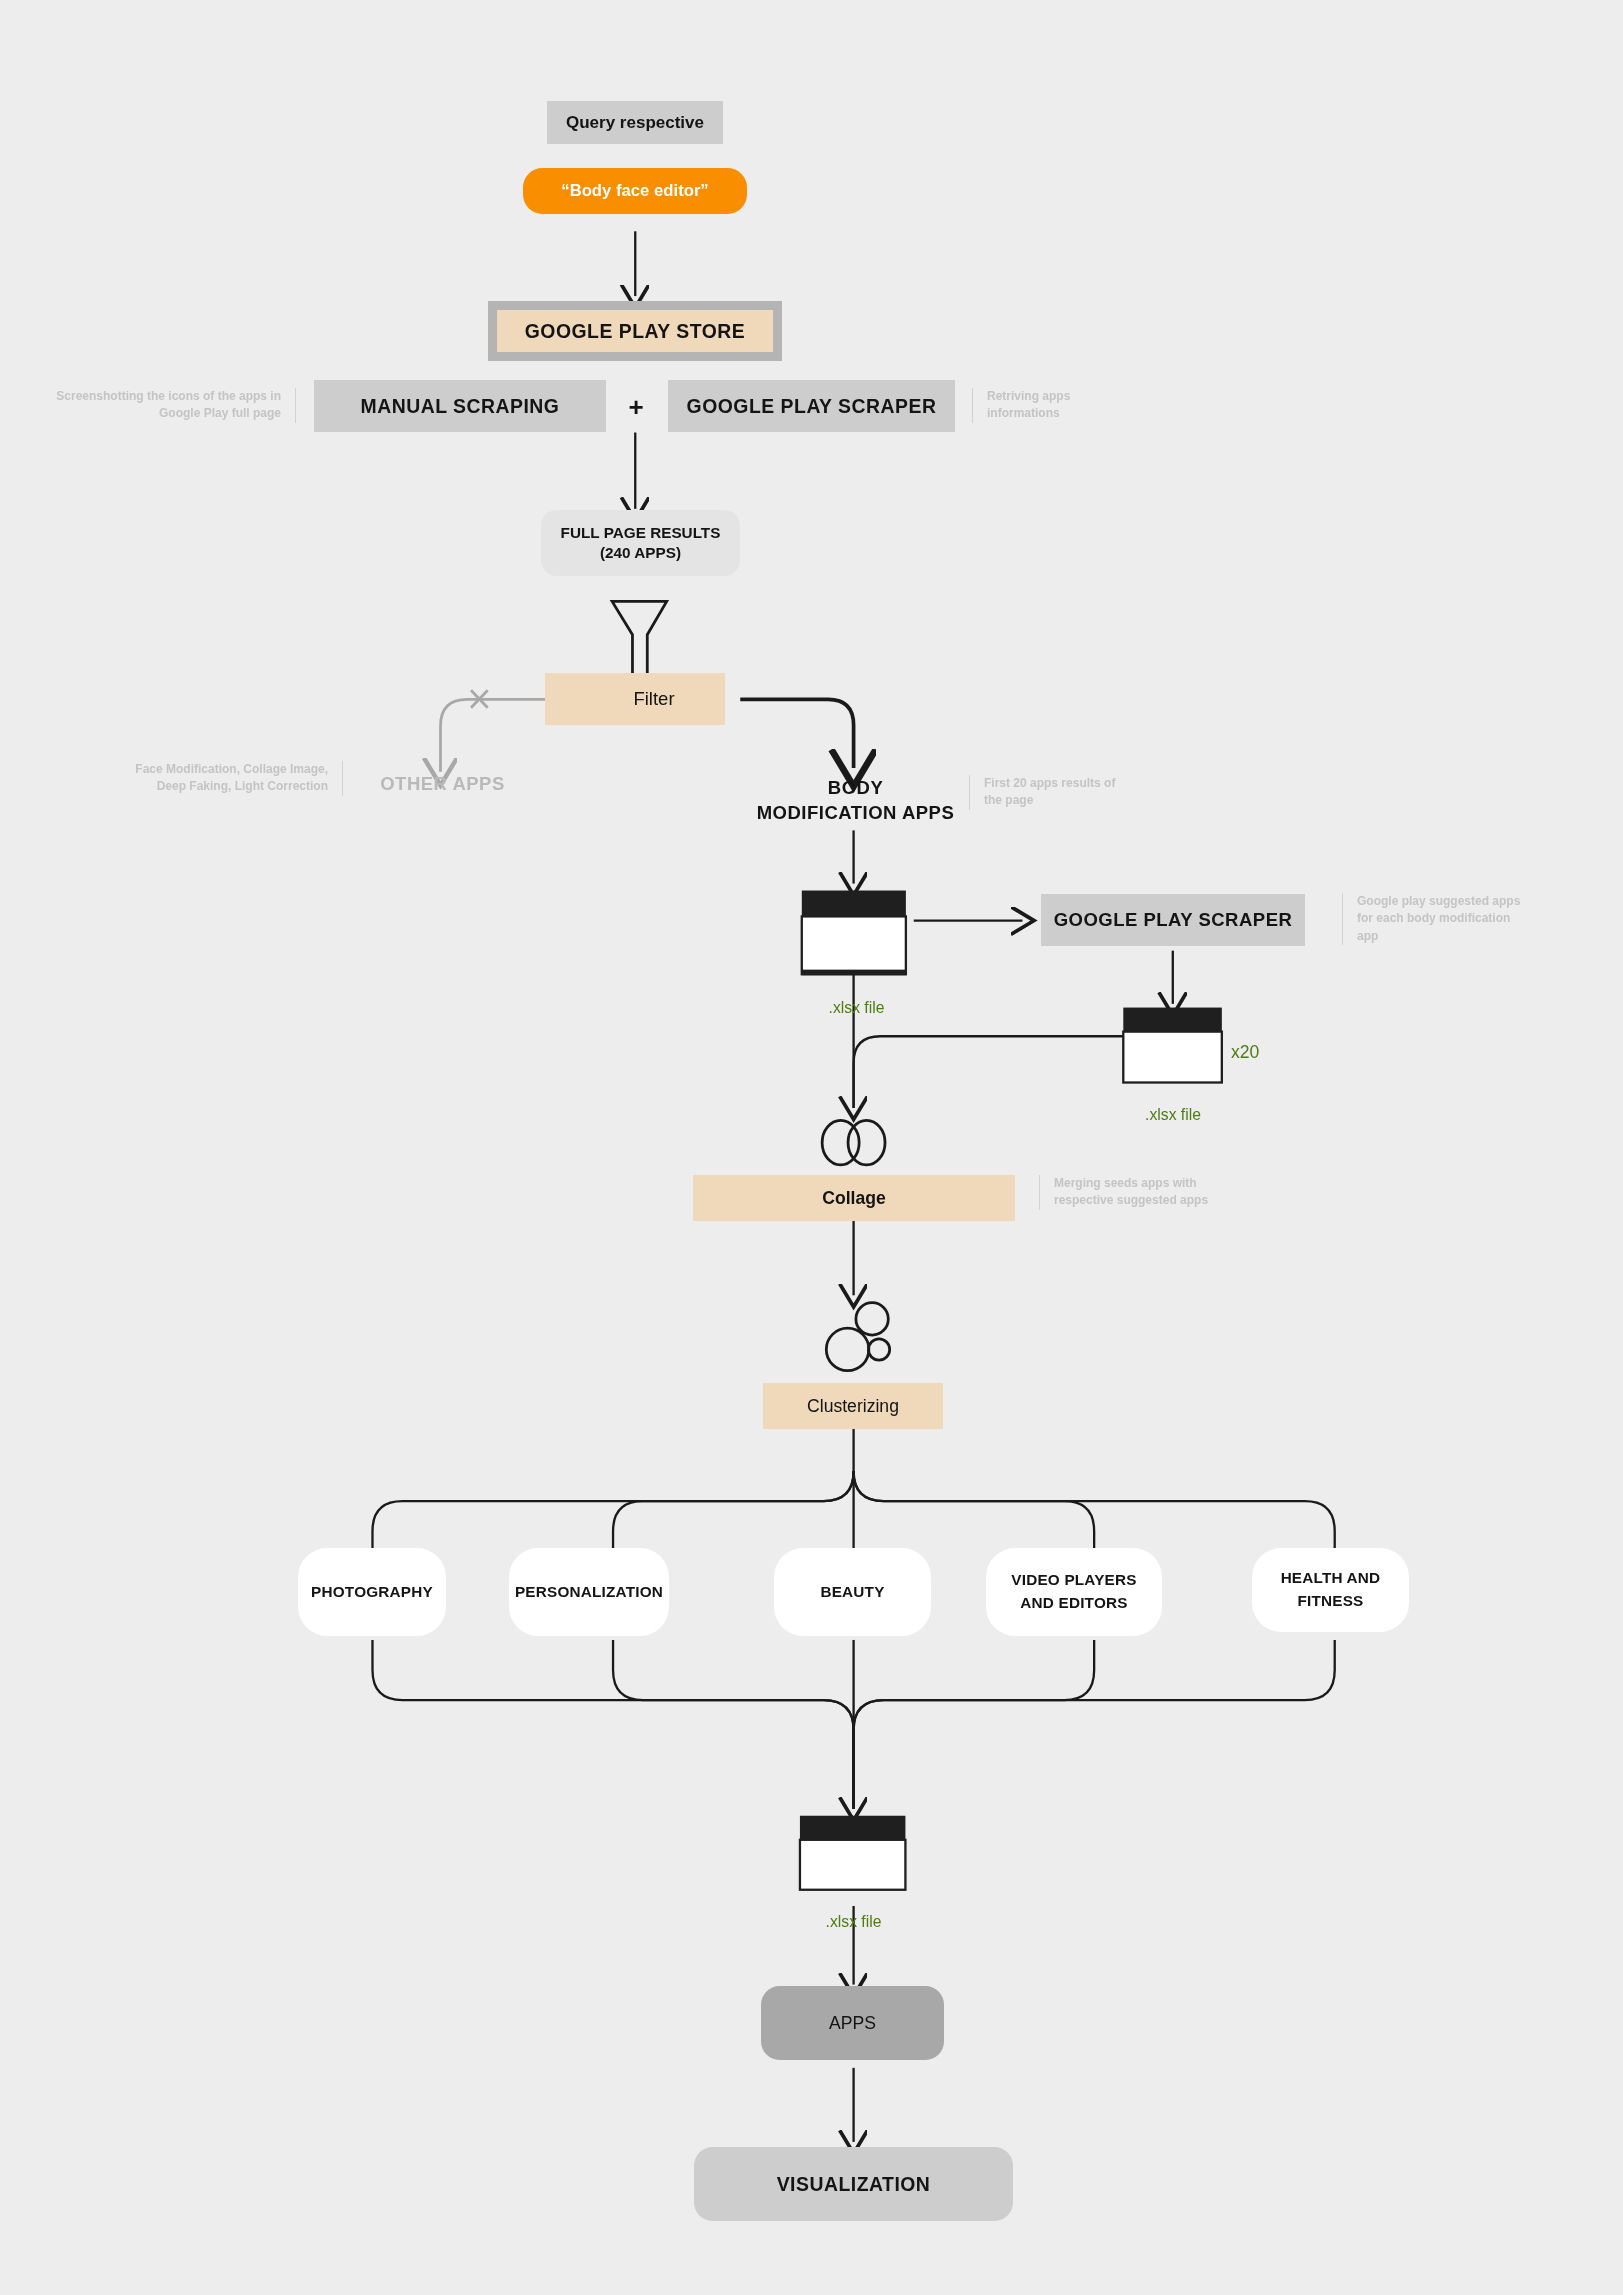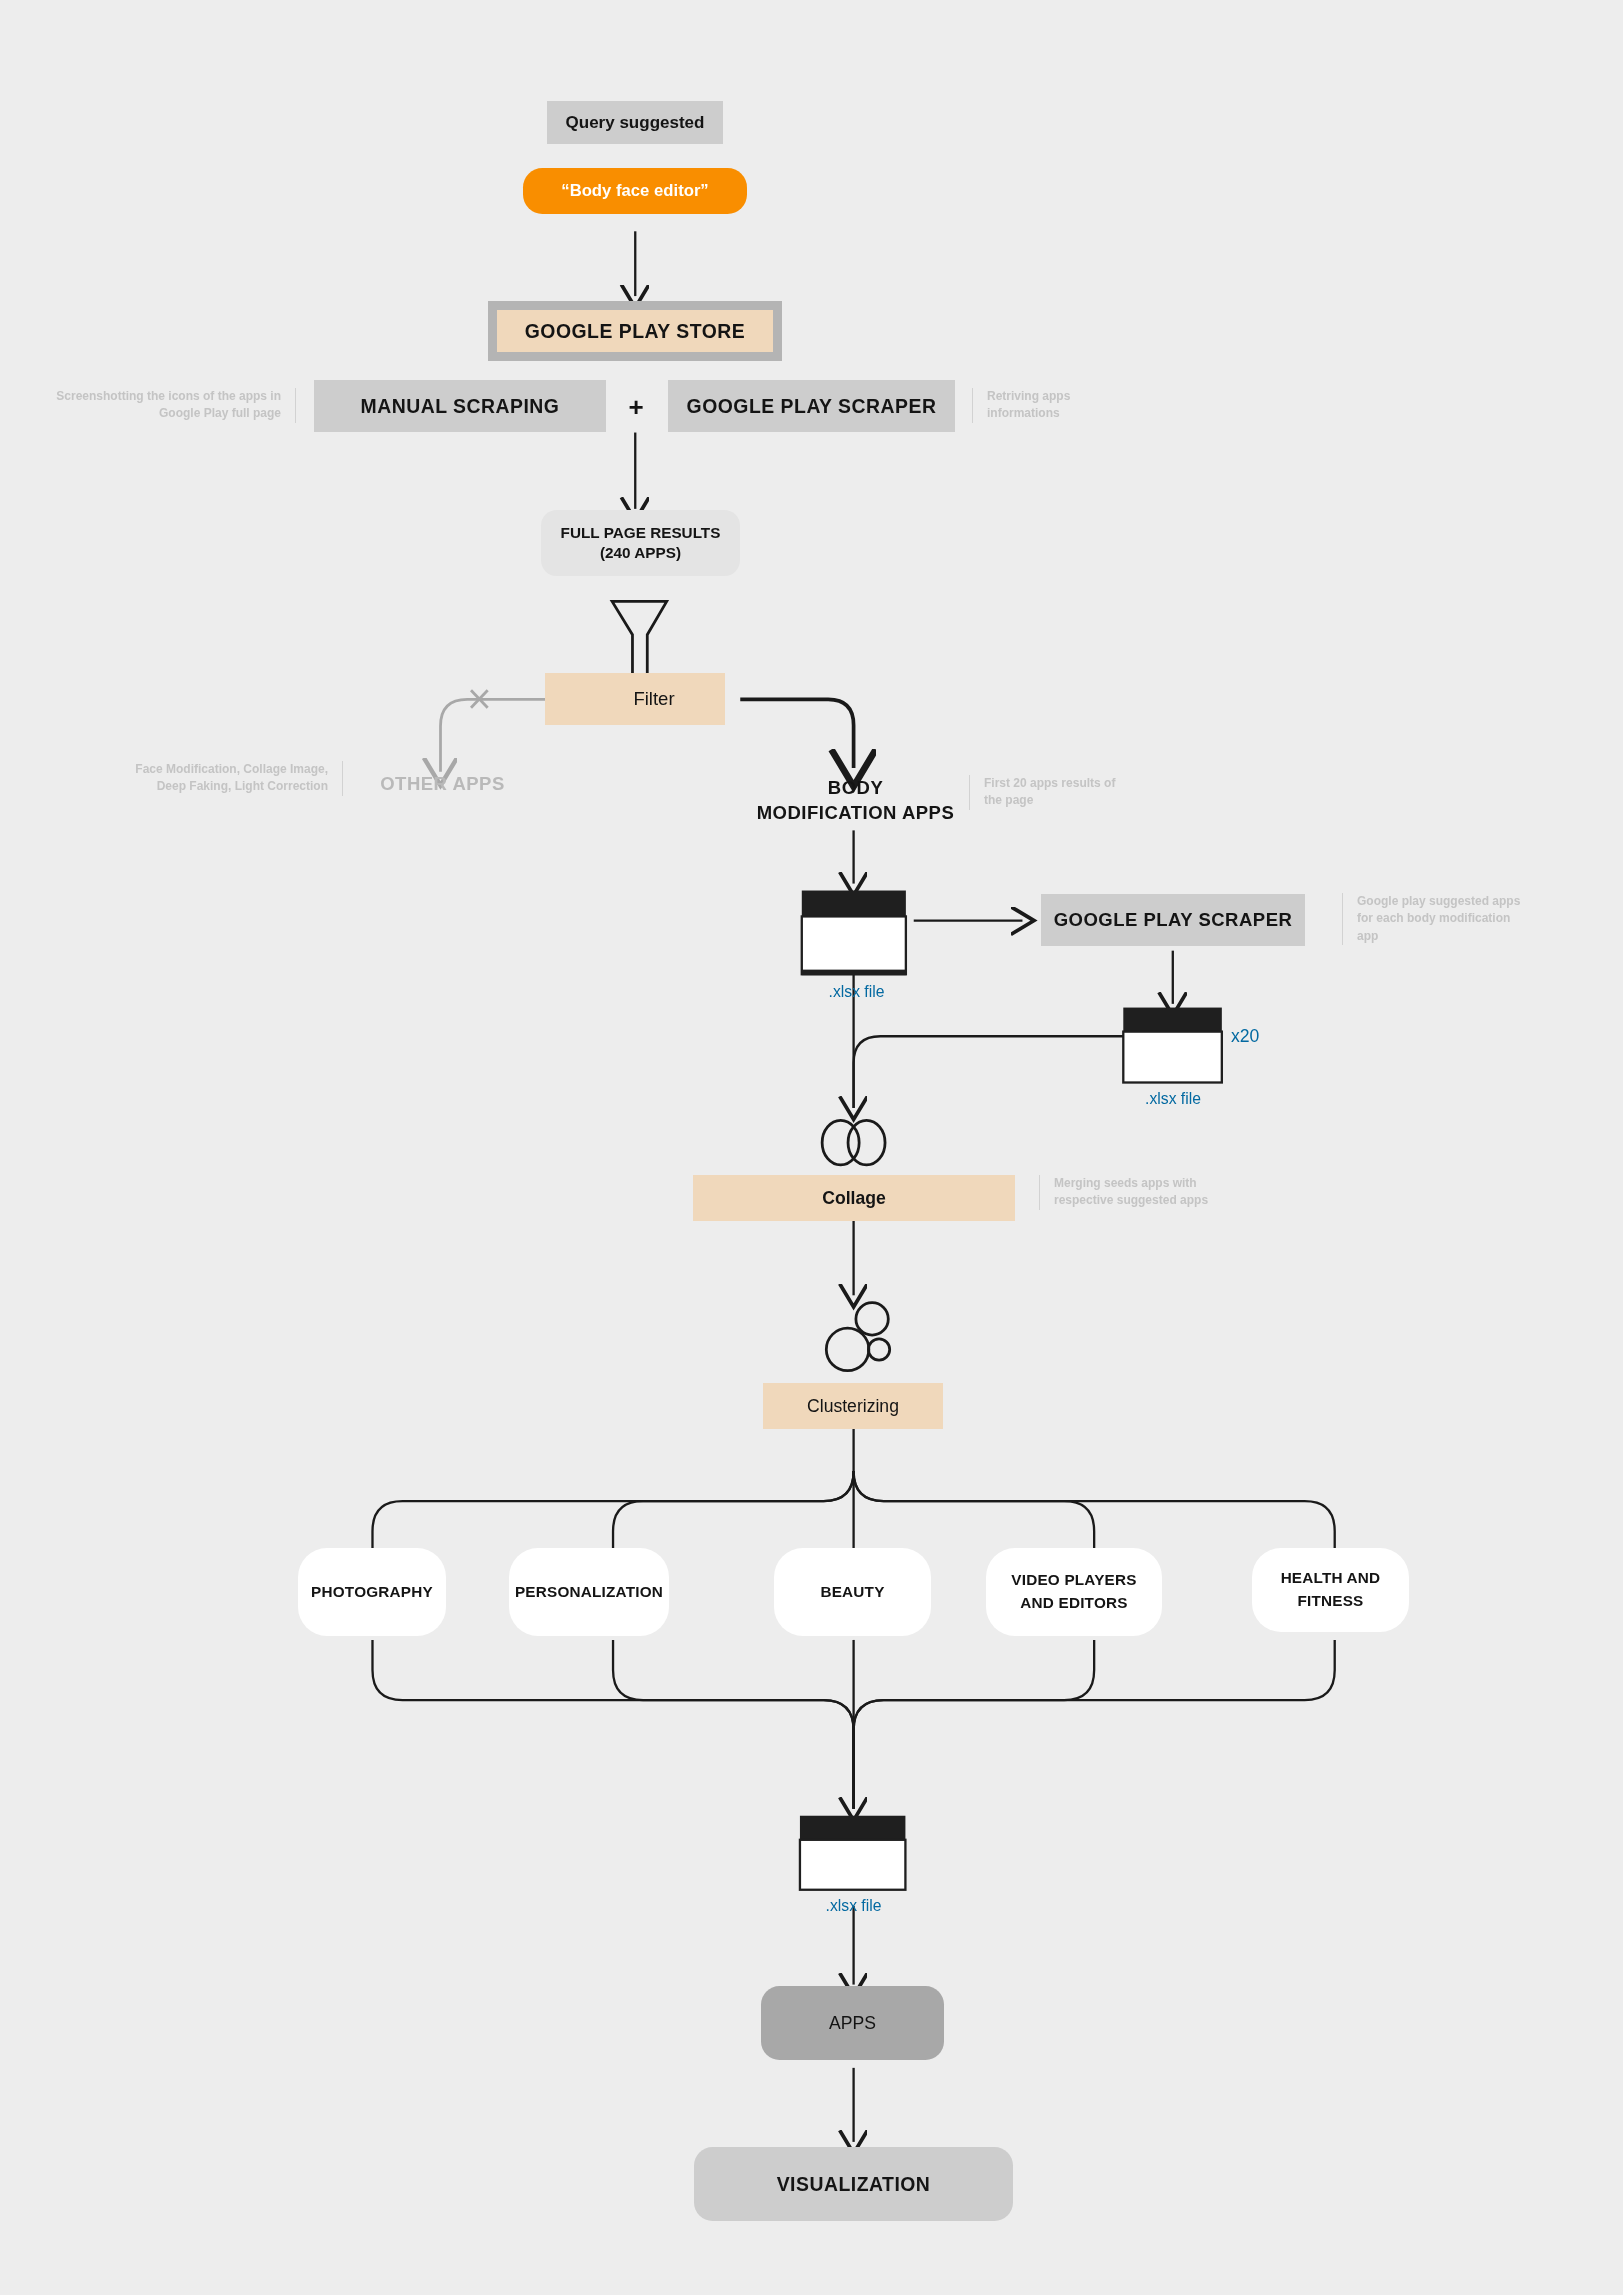--- a/index.html
+++ b/index.html
@@ -24,21 +24,21 @@
   .t-bold {font-weight:700;}
 
   
   .anno{
     position:absolute;color:#c4c4c4;font-size:12px;line-height:1.45;font-weight:700;
     box-sizing:border-box;
   }
   .anno.right-of{ text-align:left; border-left:1.4px solid #d2d2d2; padding-left:14px;}
   .anno.left-of { text-align:right; border-right:1.4px solid #d2d2d2; padding-right:14px;}
 
-  .plain-lbl{position:absolute;color:#0369a1;font-size:15.7px;font-weight:400;text-align:center;}
+  .plain-lbl{position:absolute;color:#4d7c0f;font-size:15.7px;font-weight:400;text-align:center;margin-top:16px;}
 
   .ghost{color:#b9b9b9;}
 
   svg.overlay{position:absolute;left:0;top:0;width:1623px;height:2295px;pointer-events:none;}
 </style>
 </head>
 <body>
 
 <div id="stage">
 
@@ -121,21 +121,21 @@
       <rect x="2428" y="2230" width="213" height="110" fill="#ffffff" stroke="#1f1f1f" stroke-width="5"></rect>
     </g>
 
     <g>
       <rect x="1729" y="3925" width="228" height="52" fill="#1f1f1f"></rect>
       <rect x="1729" y="3977" width="228" height="108" fill="#ffffff" stroke="#1f1f1f" stroke-width="5"></rect>
     </g>
   </svg>
 
   <div class="node box-gray t-bold" style="left:547px;top:101px;width:176px;height:43px;font-size:17px;">
-    <span>Query suggested</span>
+    <span>Query respective</span>
   </div>
 
   <div class="node box-orange t-bold" style="left:523px;top:168px;width:224px;height:46px;font-size:16.7px;">
     <span>“Body face editor”</span>
   </div>
 
   <div class="node box-gray t-bold" style="left:314px;top:380px;width:292px;height:52px;font-size:19.4px;letter-spacing:0.5px;">
     <span>MANUAL SCRAPING</span>
   </div>
 

